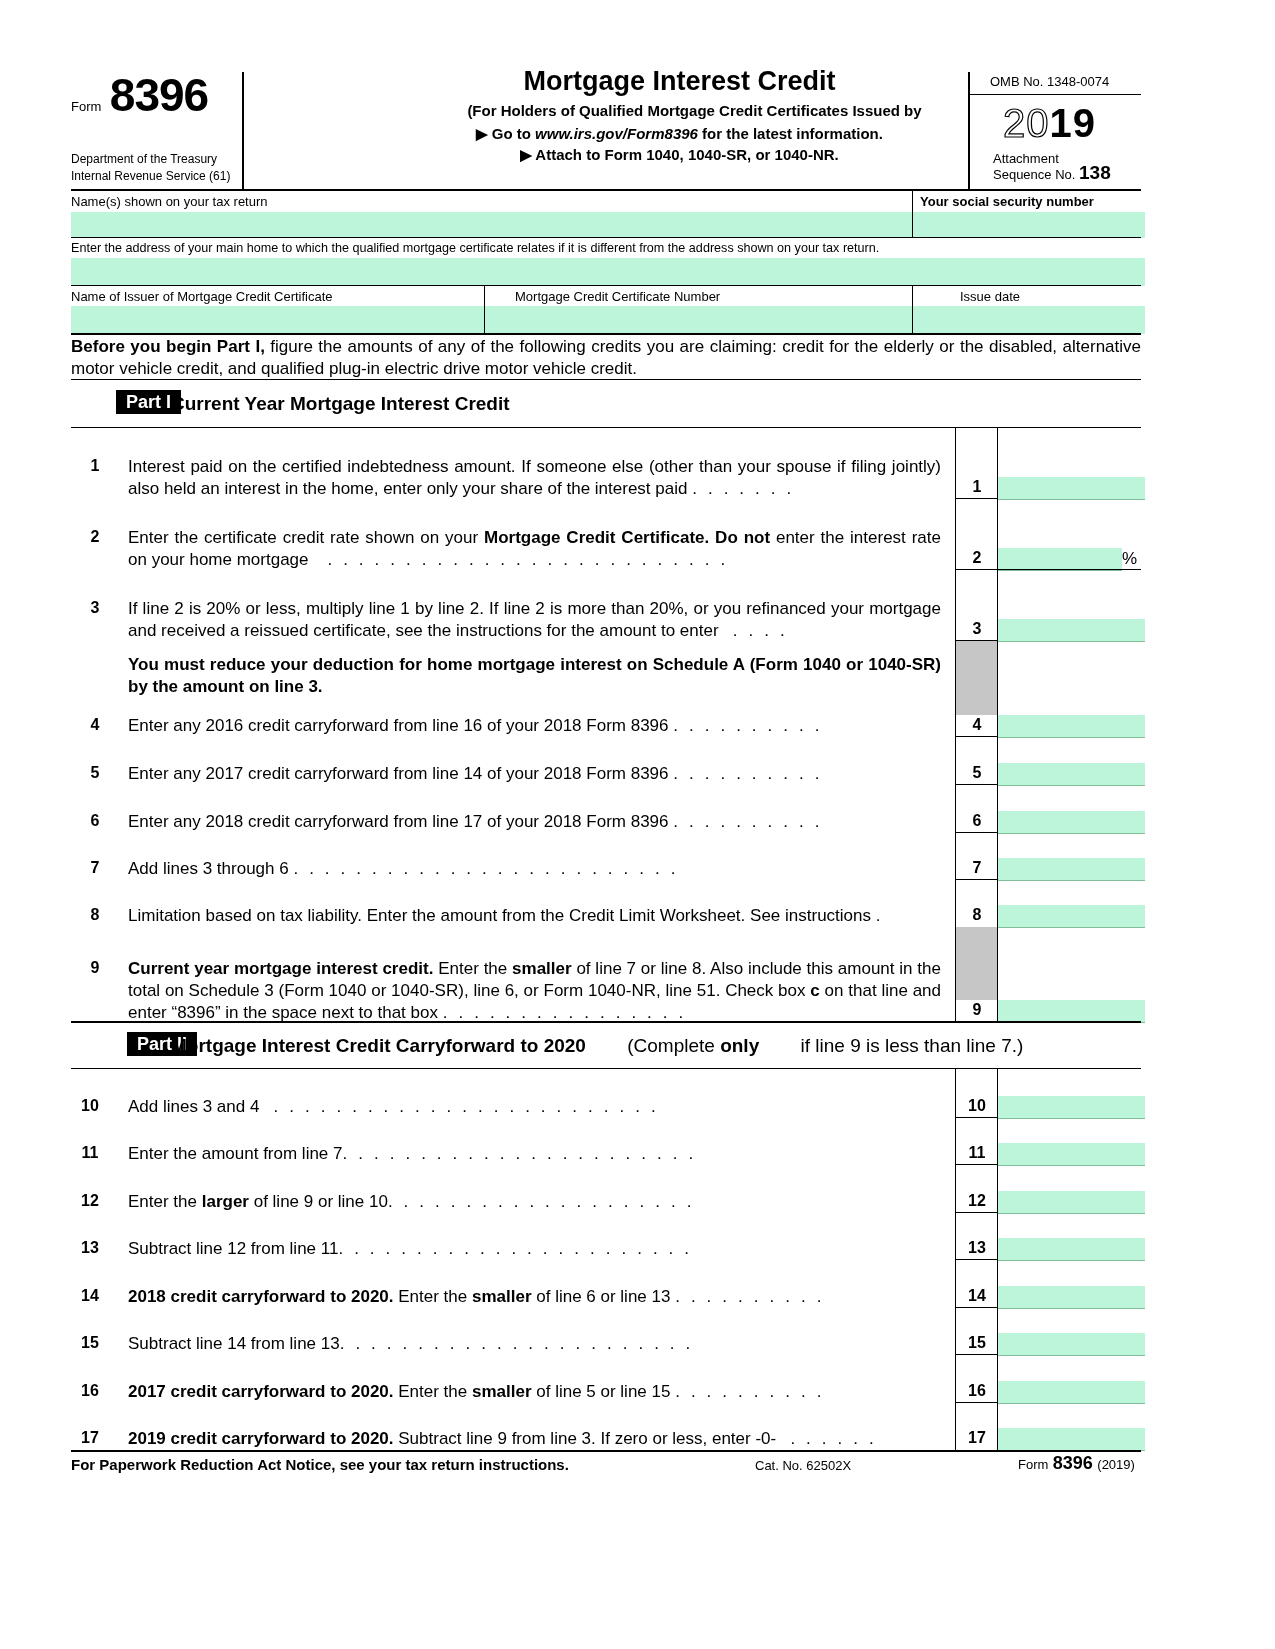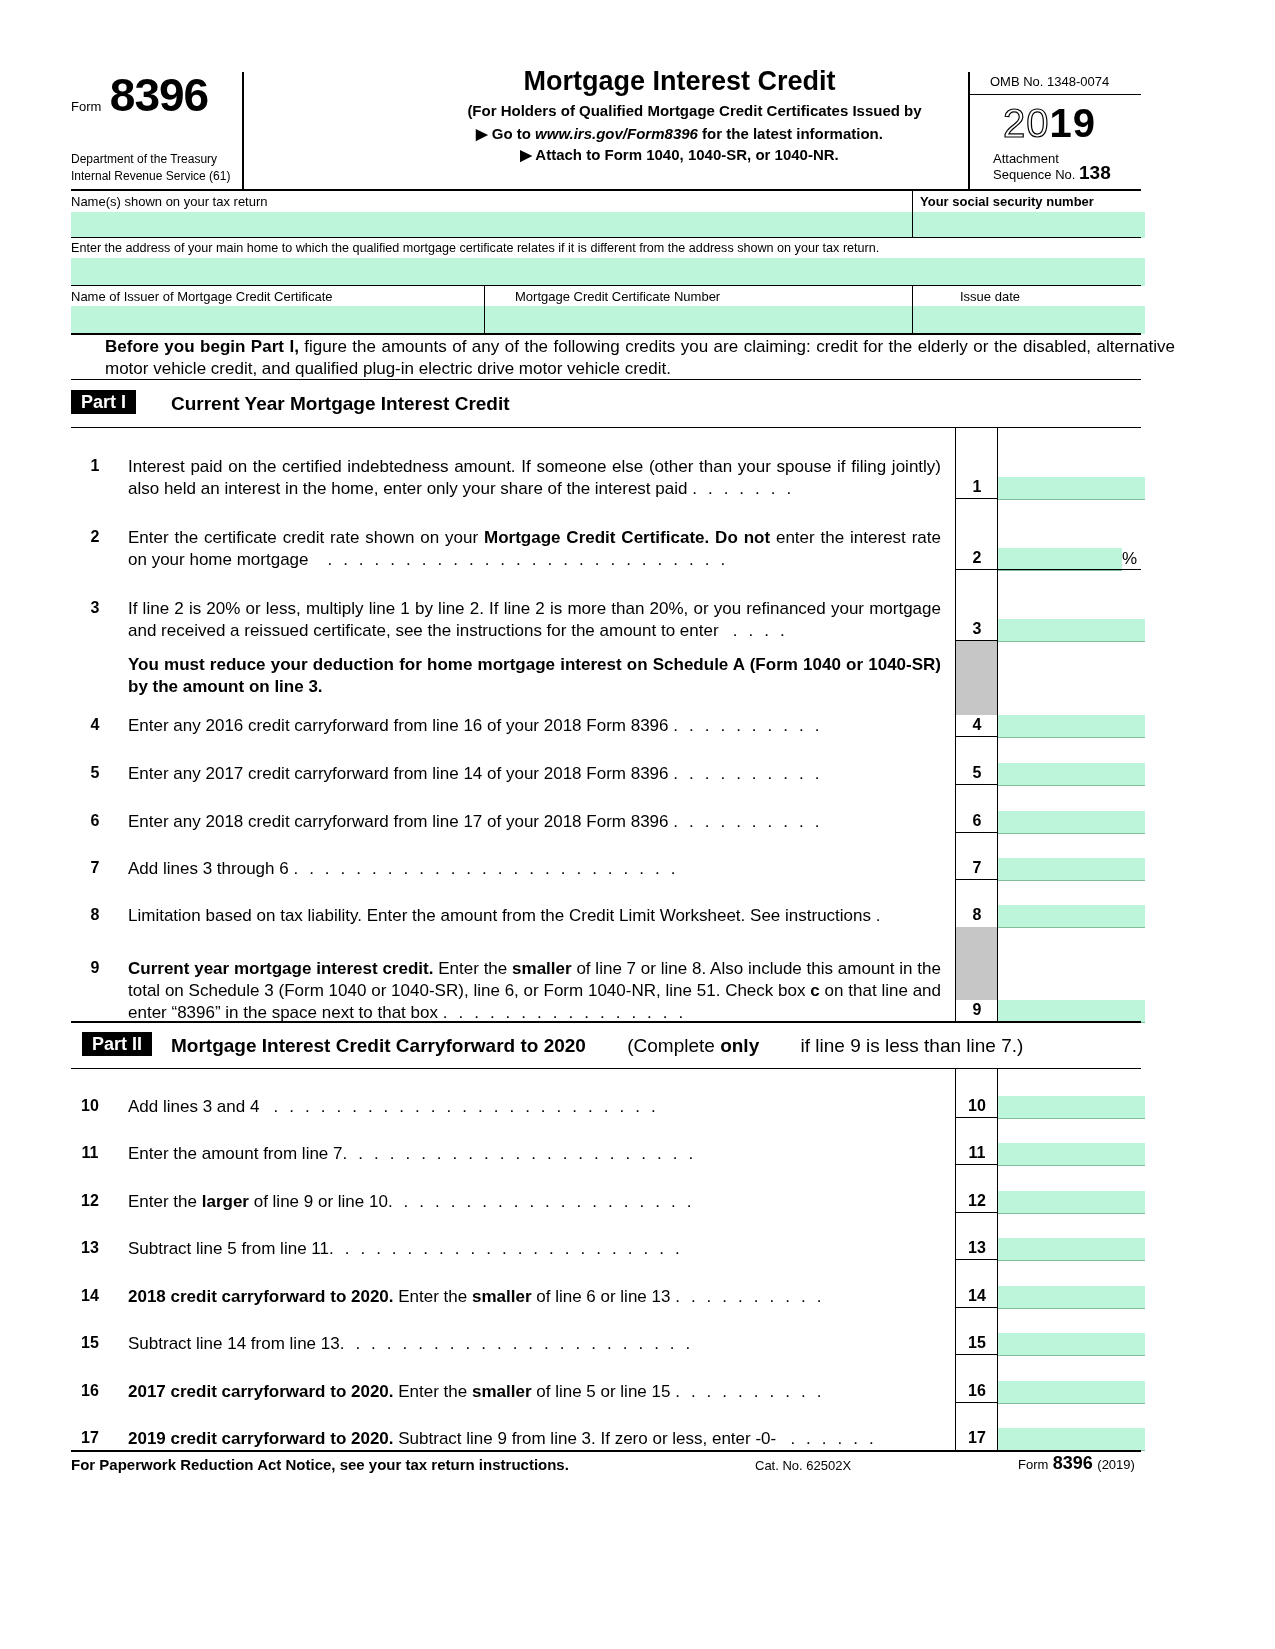--- a/index.html
+++ b/index.html
@@ -17,22 +17,22 @@
   .goto { font-size: 15px; font-weight: bold; text-align: center; }
   .omb { font-size: 13px; }
   .year { font-size: 40px; font-weight: bold; letter-spacing: 1px; }
   .year .outline { color: #fff; -webkit-text-stroke: 1.2px #000; font-weight: normal; }
   .attach { font-size: 13px; line-height: 14px; }
   .seq { font-size: 19px; font-weight: bold; }
 
   .field-label { font-size: 13px; }
   .field-label.bold { font-weight: bold; }
 
-  .para { font-size: 17px; line-height: 22px; text-align: justify; margin-left: 34px; }
-  .part-badge { background: #000; color: #fff; font-weight: bold; font-size: 18px; padding: 2px 10px; }
+  .para { font-size: 17px; line-height: 22px; text-align: justify; }
+  .part-badge { background: #000; color: #fff; font-weight: bold; font-size: 18px; padding: 2px 10px; margin-left: 45px; }
   .part-title { font-size: 19px; font-weight: bold; }
   .part-title .normal { font-weight: normal; margin-left: 36px; }
 
   .line-num { font-size: 16px; font-weight: bold; width: 30px; text-align: center; }
   .line-text { font-size: 17px; line-height: 22px; text-align: justify; }
   .line-text b { font-weight: bold; }
   .dots { letter-spacing: 11px; }
   .box-num { font-size: 16px; font-weight: bold; width: 42px; text-align: center; }
   .amount-field { border: none; outline: none; background: #bdf5da; border-bottom: 1px solid #7fbf9a; }
   .shaded { background: #c6c6c6; }
@@ -216,21 +216,21 @@
 <div class="abs line-num" style="left:75px; top:1192px;">12</div>
 <div class="abs line-text" style="left:128px; top:1191px; width:813px;">
   <span>Enter the </span><b>larger</b><span> of line 9 or line 10</span><span class="dots">....................</span>
 </div>
 <div class="abs box-num" style="left:956px; top:1192px;">12</div>
 <input class="abs amount-field" style="left: 998px; top: 1191px; width: 143px; height: 20px;" value="">
 <div class="hline" style="left:955px; width:42px; top:1212px;"></div>
 
 <div class="abs line-num" style="left:75px; top:1239px;">13</div>
 <div class="abs line-text" style="left:128px; top:1238px; width:813px;">
-  <span>Subtract line 5 from line 11</span><span class="dots">.......................</span>
+  <span>Subtract line 12 from line 11</span><span class="dots">.......................</span>
 </div>
 <div class="abs box-num" style="left:956px; top:1239px;">13</div>
 <input class="abs amount-field" style="left: 998px; top: 1238px; width: 143px; height: 20px;" value="">
 <div class="hline" style="left:955px; width:42px; top:1259px;"></div>
 
 <div class="abs line-num" style="left:75px; top:1287px;">14</div>
 <div class="abs line-text" style="left:128px; top:1286px; width:813px;">
   <b>2018 credit carryforward to 2020.</b><span> Enter the </span><b>smaller</b><span> of line 6 or line 13</span> <span class="dots">..........</span>
 </div>
 <div class="abs box-num" style="left:956px; top:1287px;">14</div>

